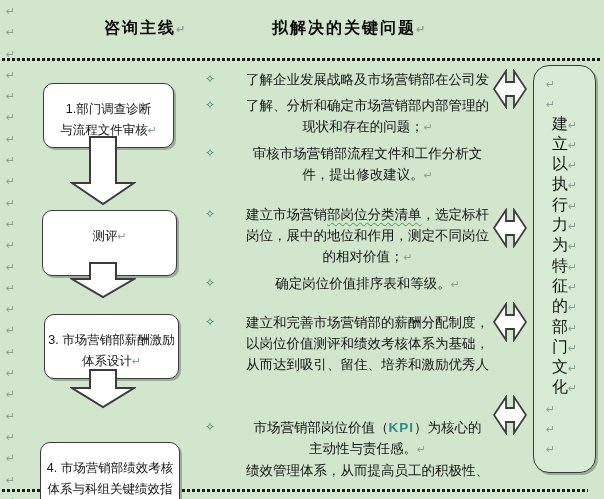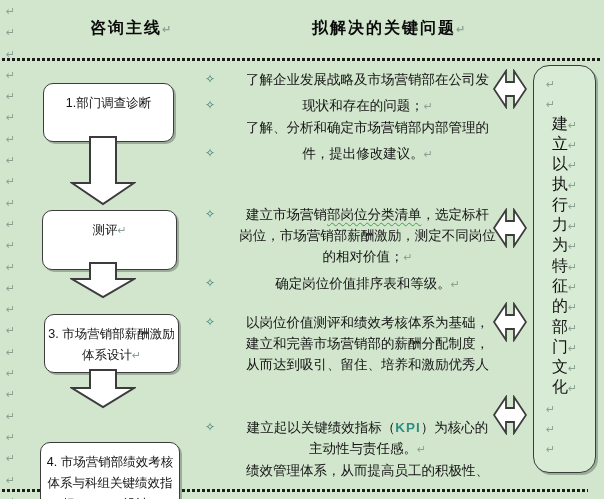--- a/index.html
+++ b/index.html
@@ -5,29 +5,29 @@
   html,body{margin:0;padding:0;}
   #canvas{
     position:relative;width:604px;height:499px;overflow:hidden;
     background:var(--bg,#d1e6cd);
     font-family:"Liberation Sans",sans-serif;
   }
   .pmark{color:var(--pilcrow,#8ba293);font-size:11px;font-family:"DejaVu Sans",sans-serif;}
   #margin-marks{position:absolute;left:6px;top:1px;}
   #margin-marks .pmark{display:block;height:21.3px;line-height:21.3px;}
   .hdr{position:absolute;top:18px;font-weight:bold;font-size:16px;color:#0a0a0a;letter-spacing:2px;white-space:nowrap;}
-  .hdr1{left:90px;} .hdr2{left:272px;margin-left:40px;}
+  .hdr1{left:104px;} .hdr2{left:272px;}
   .dotline{position:absolute;height:3px;
     background:repeating-linear-gradient(90deg,#1c1c1c 0 3px,transparent 3px 5px);}
   .dot-top{left:2px;width:600px;top:58px;}
   .dot-bottom{left:2px;width:586px;top:489px;}
 
   .fbox{position:absolute;background:var(--box_fill,#fff);border:1.6px solid #3c3c3c;
     border-radius:10px;box-shadow:2px 2px 0 rgba(110,125,110,.55);
-    text-align:center;font-size:12.5px;color:var(--text,#141414);padding-top:9px;}
+    text-align:center;font-size:12.5px;color:var(--text,#141414);padding-top:15px;}
   .fbox .tline{line-height:21px;white-space:nowrap;}
   .b0{left:43px;top:83px;width:129px;height:48px;}
   .b1{left:42px;top:210px;width:133px;height:49px;}
   .b2{left:44px;top:314px;width:133px;height:48px;}
   .b3{left:40px;top:442px;width:138px;height:63px;}
 
   .darrow{position:absolute;left:70px;width:66px;}
   .da0{top:136px;height:70px;} .da1{top:262px;height:37px;} .da2{top:369px;height:40px;}
   .darrow svg{display:block;width:100%;height:100%;}
 
@@ -90,20 +90,21 @@
   </span>
   <span class="hdr hdr2">
     <span>拟解决的关键问题</span><span class="pmark">↵</span>
   </span>
 
   <div class="dotline dot-top"></div>
   <div class="dotline dot-bottom"></div>
 
   <div class="fbox b0">
       <div class="tline"><span>1.部门调查诊断</span></div>
+      <div class="tline"><span>与流程文件审核</span><span class="pmark">↵</span></div>
     </div>
   <div class="fbox b1">
       <div class="tline"><span>测评</span><span class="pmark">↵</span></div>
     </div>
   <div class="fbox b2">
       <div class="tline"><span>3. 市场营销部薪酬激励</span></div>
       <div class="tline"><span>体系设计</span><span class="pmark">↵</span></div>
     </div>
   <div class="fbox b3">
       <div class="tline"><span>4. 市场营销部绩效考核</span></div>
@@ -130,62 +131,63 @@
   <div class="bgroup g0">
       <div class="bitem">
         <span class="bullet">✧</span>
         <div class="blines">
           <div class="tline"><span>了解企业发展战略及市场营销部在公司发</span></div>
         </div>
       </div>
       <div class="bitem">
         <span class="bullet">✧</span>
         <div class="blines">
+          <div class="tline"><span>了解、分析和确定市场营销部内部管理的</span></div>
           <div class="tline"><span>现状和存在的问题；</span><span class="pmark">↵</span></div>
-          <div class="tline"><span>了解、分析和确定市场营销部内部管理的</span></div>
-        </div>
-      </div>
-      <div class="bitem">
-        <span class="bullet">✧</span>
-        <div class="blines">
+        </div>
+      </div>
+      <div class="bitem">
+        <span class="bullet">✧</span>
+        <div class="blines">
+          <div class="tline"><span>审核市场营销部流程文件和工作分析文</span></div>
           <div class="tline"><span>件，提出修改建议。</span><span class="pmark">↵</span></div>
         </div>
       </div>
     </div>
   <div class="bgroup g1">
       <div class="bitem">
         <span class="bullet">✧</span>
         <div class="blines">
           <div class="tline"><span class="seg-p">建立市场营销</span><span class="seg-w">部岗位分类清单</span><span class="seg-p">，选定标杆</span></div>
-          <div class="tline"><span>岗位，市场营销部薪酬激励，测定不同岗位</span></div>
+          <div class="tline"><span>岗位，展中的地位和作用，测定不同岗位</span></div>
           <div class="tline"><span>的相对价值；</span><span class="pmark">↵</span></div>
         </div>
       </div>
       <div class="bitem">
         <span class="bullet">✧</span>
         <div class="blines">
           <div class="tline"><span>确定岗位价值排序表和等级。</span><span class="pmark">↵</span></div>
         </div>
       </div>
     </div>
   <div class="bgroup g2">
       <div class="bitem">
         <span class="bullet">✧</span>
         <div class="blines">
+          <div class="tline"><span>建立和完善市场营销部的薪酬分配制度，</span></div>
           <div class="tline"><span>以岗位价值测评和绩效考核体系为基础，</span></div>
-          <div class="tline"><span>建立和完善市场营销部的薪酬分配制度，</span></div>
           <div class="tline"><span>从而达到吸引、留住、培养和激励优秀人</span></div>
         </div>
       </div>
     </div>
   <div class="bgroup g3">
       <div class="bitem">
         <span class="bullet">✧</span>
         <div class="blines">
-          <div class="tline"><span class="seg-p">建立起以关键绩效指标（</span><span class="seg-k">KPI</span><span class="seg-p">）为核心的</span></div>
+          <div class="tline"><span class="seg-p">市场营销部岗位价值（</span><span class="seg-k">KPI</span><span class="seg-p">）为核心的</span></div>
           <div class="tline"><span>主动性与责任感。</span><span class="pmark">↵</span></div>
           <div class="tline"><span>绩效管理体系，从而提高员工的积极性、</span></div>
         </div>
       </div>
     </div>
 
   <div class="xarrow x0">
     <svg viewBox="0 0 34 40">
         <polygon points="1,20 13,2 13,13 21,13 21,2 33,20 21,38 21,27 13,27 13,38" fill="#ffffff" stroke="#3c3c3c" stroke-width="1.8"></polygon>
       </svg>

